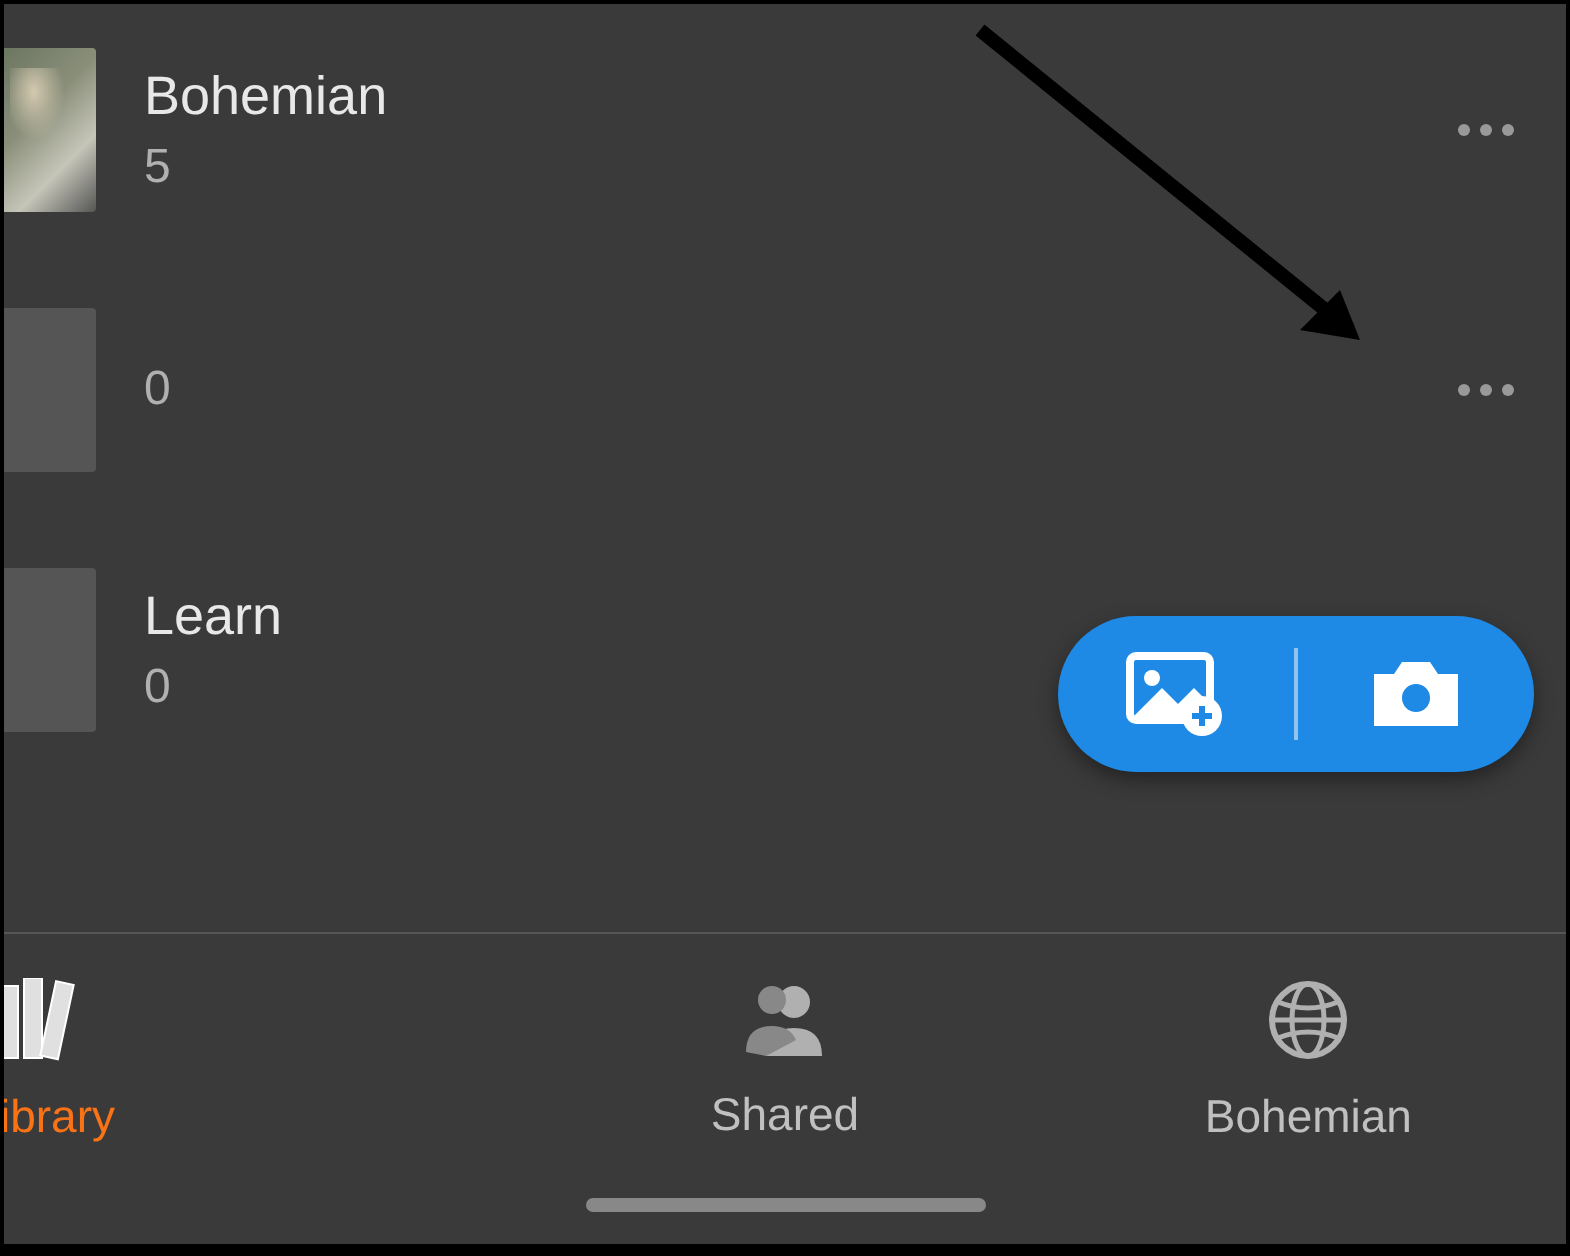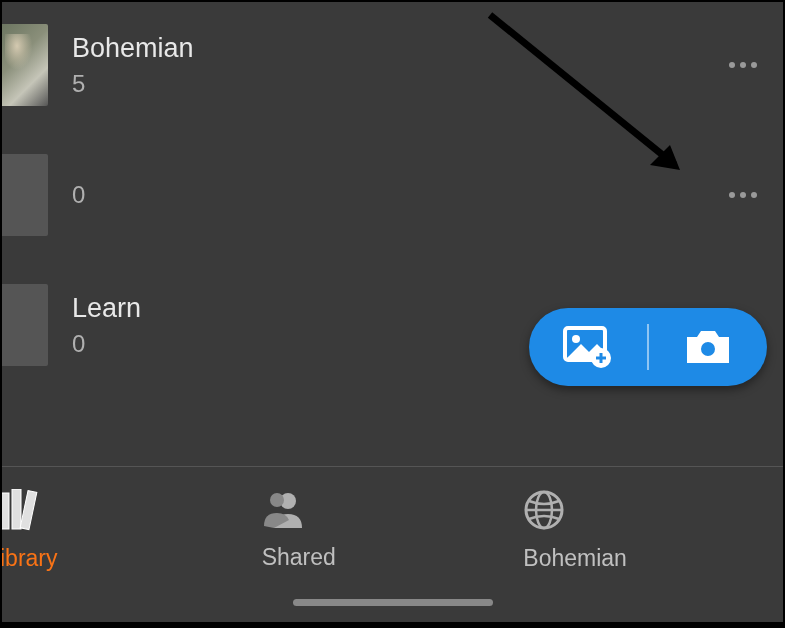--- a/index.html
+++ b/index.html
@@ -121,21 +121,21 @@
       width: 100%;
       height: 128px;
       border-top: 1px solid #555;
       display: flex;
       background: #3a3a3a;
     }
     .nav-item {
       flex: 1;
       display: flex;
       flex-direction: column;
-      align-items: flex-start;
+      align-items: center;
       justify-content: center;
       cursor: pointer;
       gap: 14px;
     }
     .nav-item.active .nav-label { color: #f97316; }
     .nav-item.active svg { stroke: #fff; fill: #fff; }
     .nav-label {
       font-size: 23px;
       color: #c0c0c0;
     }

